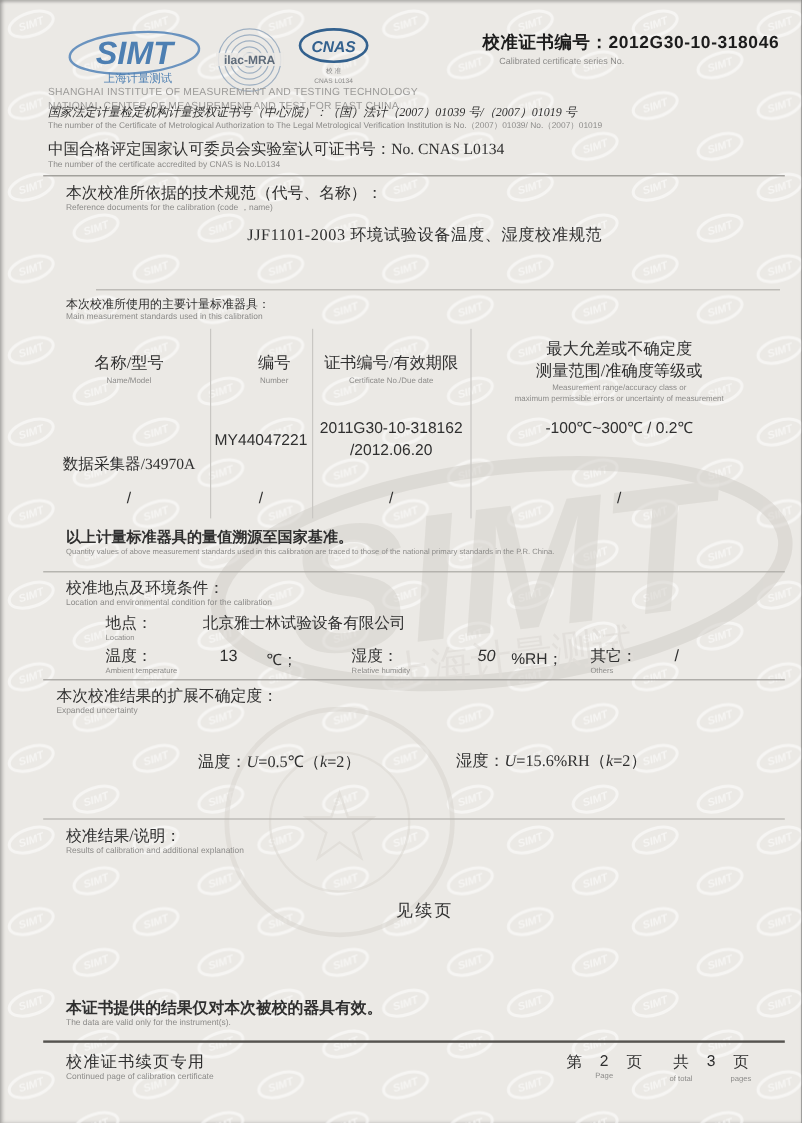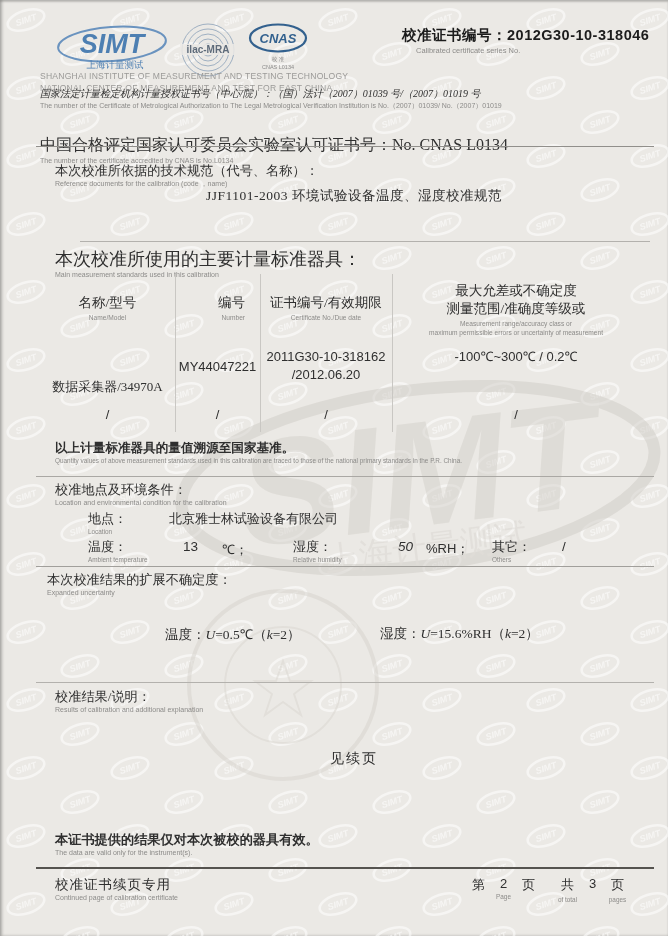--- a/index.html
+++ b/index.html
@@ -20,29 +20,29 @@
   .hr6{top:867px;left:36px;right:14px;border-top:2px solid #55534f;}
   
   .logos{position:absolute;top:22px;left:55px;display:flex;align-items:flex-start;gap:6px;}
   .cert-block{position:absolute;top:26px;left:402px;white-space:nowrap;}
   .cert-line{font-size:14.5px;font-weight:bold;color:#1c1c1c;letter-spacing:.5px;}
   .cert-sub{margin-left:14px;margin-top:1px;font-size:7.5px;color:#8c8b89;}
   .org-en{position:absolute;top:70px;left:40px;font-size:8.6px;color:#9b9a98;line-height:1.45;letter-spacing:.2px;}
   
   .auth{position:absolute;top:87px;left:40px;width:612px;}
   .auth .l1{font-size:10px;font-style:italic;}
-  .auth .l2{font-size:16px;margin-top:24px;}
+  .auth .l2{font-size:13px;margin-top:4px;}
   .auth .en-sub{margin-top:1px;}
   
-  .ref{position:absolute;top:152px;left:55px;margin-top:10px;}
+  .ref{position:absolute;top:152px;left:55px;}
   .ref .t{font-size:13.2px;}
   .ref-value{position:absolute;top:187px;left:40px;width:628px;text-align:center;font-size:13.5px;letter-spacing:.5px;}
   
   .std-title{position:absolute;top:247px;left:55px;}
-  .std-title .t{font-size:18px;}
+  .std-title .t{font-size:10px;}
   .tbl{position:absolute;top:274px;left:40px;width:600px;height:158px;}
   .vline{position:absolute;top:0;bottom:0;width:1px;background:#c9c7c3;}
   .cell{position:absolute;text-align:center;}
   .cell .h-zh{font-size:13.5px;}
   .cell .h-en{font-size:6.6px;color:#8c8b89;margin-top:2px;line-height:1.3;}
   .cell .v{font-size:13px;line-height:1.35;}
   
   .sec-title .t{font-size:13.2px;}
   .trace{position:absolute;top:440px;left:55px;width:590px;}
   .trace .t{font-size:12.6px;font-weight:600;}
@@ -165,21 +165,21 @@
 
     <div class="tbl">
       <div class="vline" style="left:135px;"></div>
       <div class="vline" style="left:220px;"></div>
       <div class="vline" style="left:352px;"></div>
 
       <div class="cell" style="left:0;top:20px;width:135px;">
         <div class="h-zh zh">名称/型号</div>
         <div class="h-en">Name/Model</div>
       </div>
-      <div class="cell" style="left:120px;top:20px;width:85px;text-align:right;">
+      <div class="cell" style="left:146px;top:20px;width:85px;">
         <div class="h-zh zh">编号</div>
         <div class="h-en">Number</div>
       </div>
       <div class="cell" style="left:220px;top:20px;width:132px;">
         <div class="h-zh zh">证书编号/有效期限</div>
         <div class="h-en">Certificate No./Due date</div>
       </div>
       <div class="cell" style="left:352px;top:8px;width:248px;">
         <div class="h-zh zh">最大允差或不确定度</div>
         <div class="h-zh zh">测量范围/准确度等级或</div>

